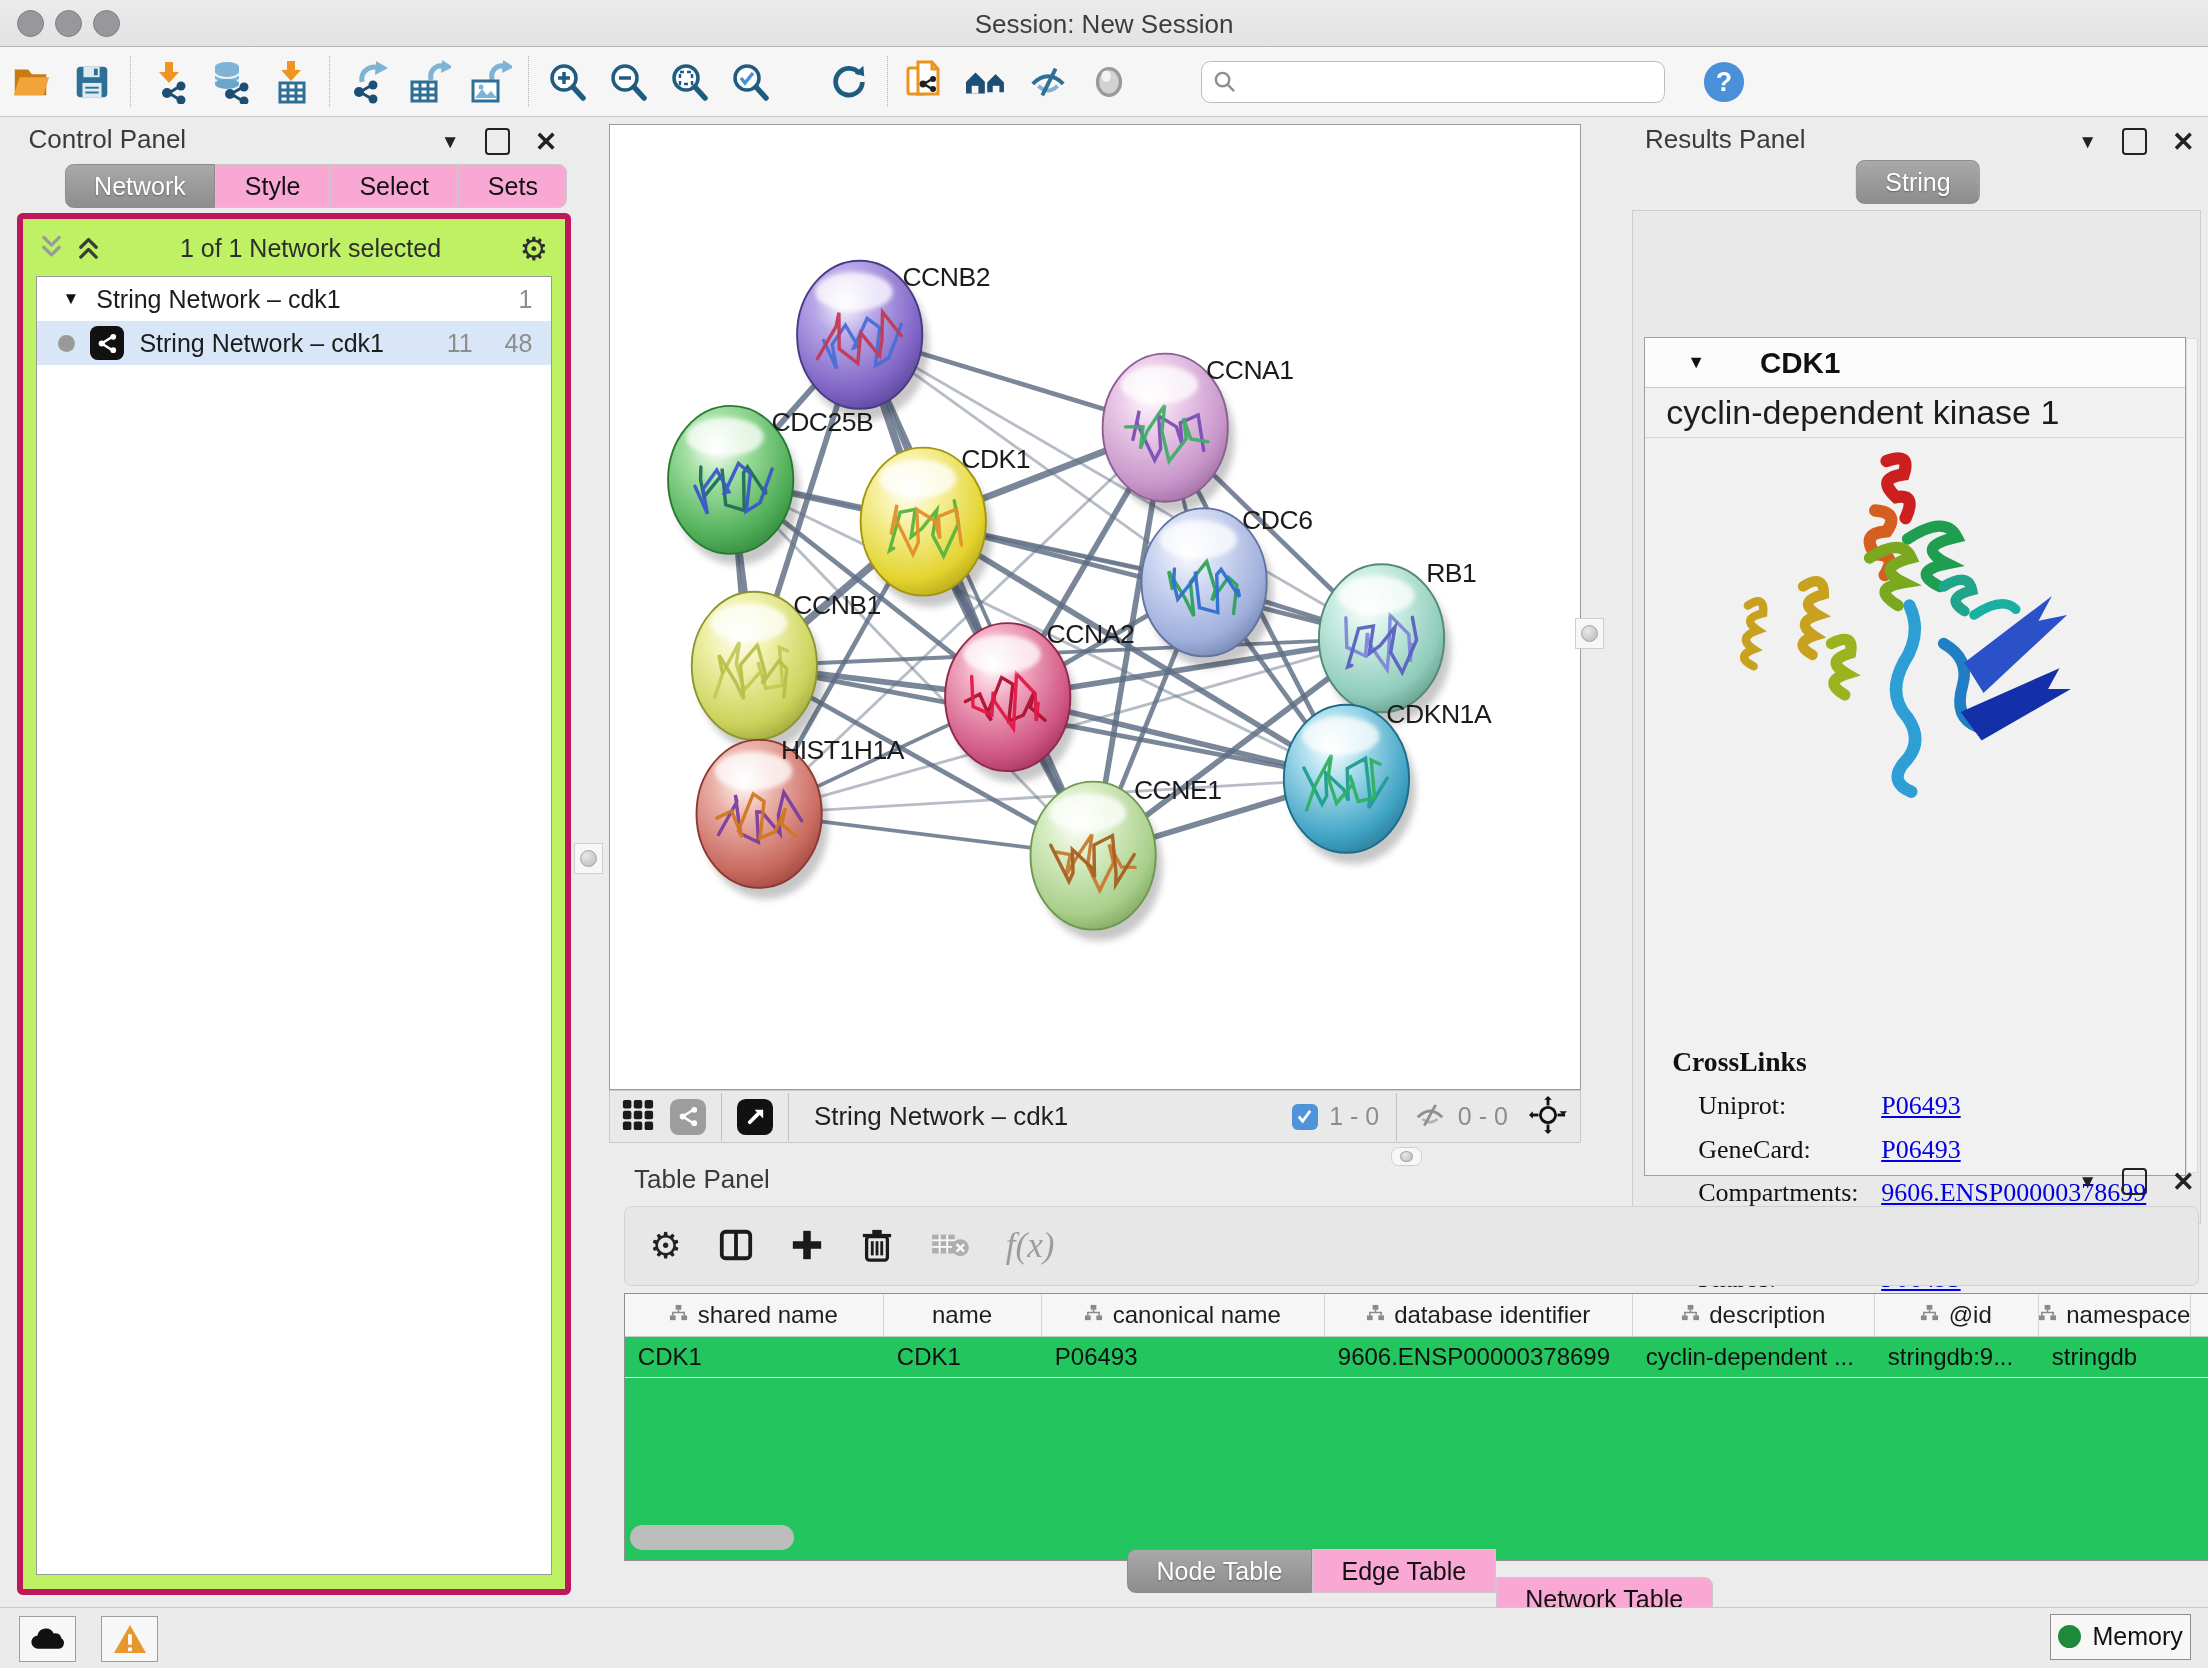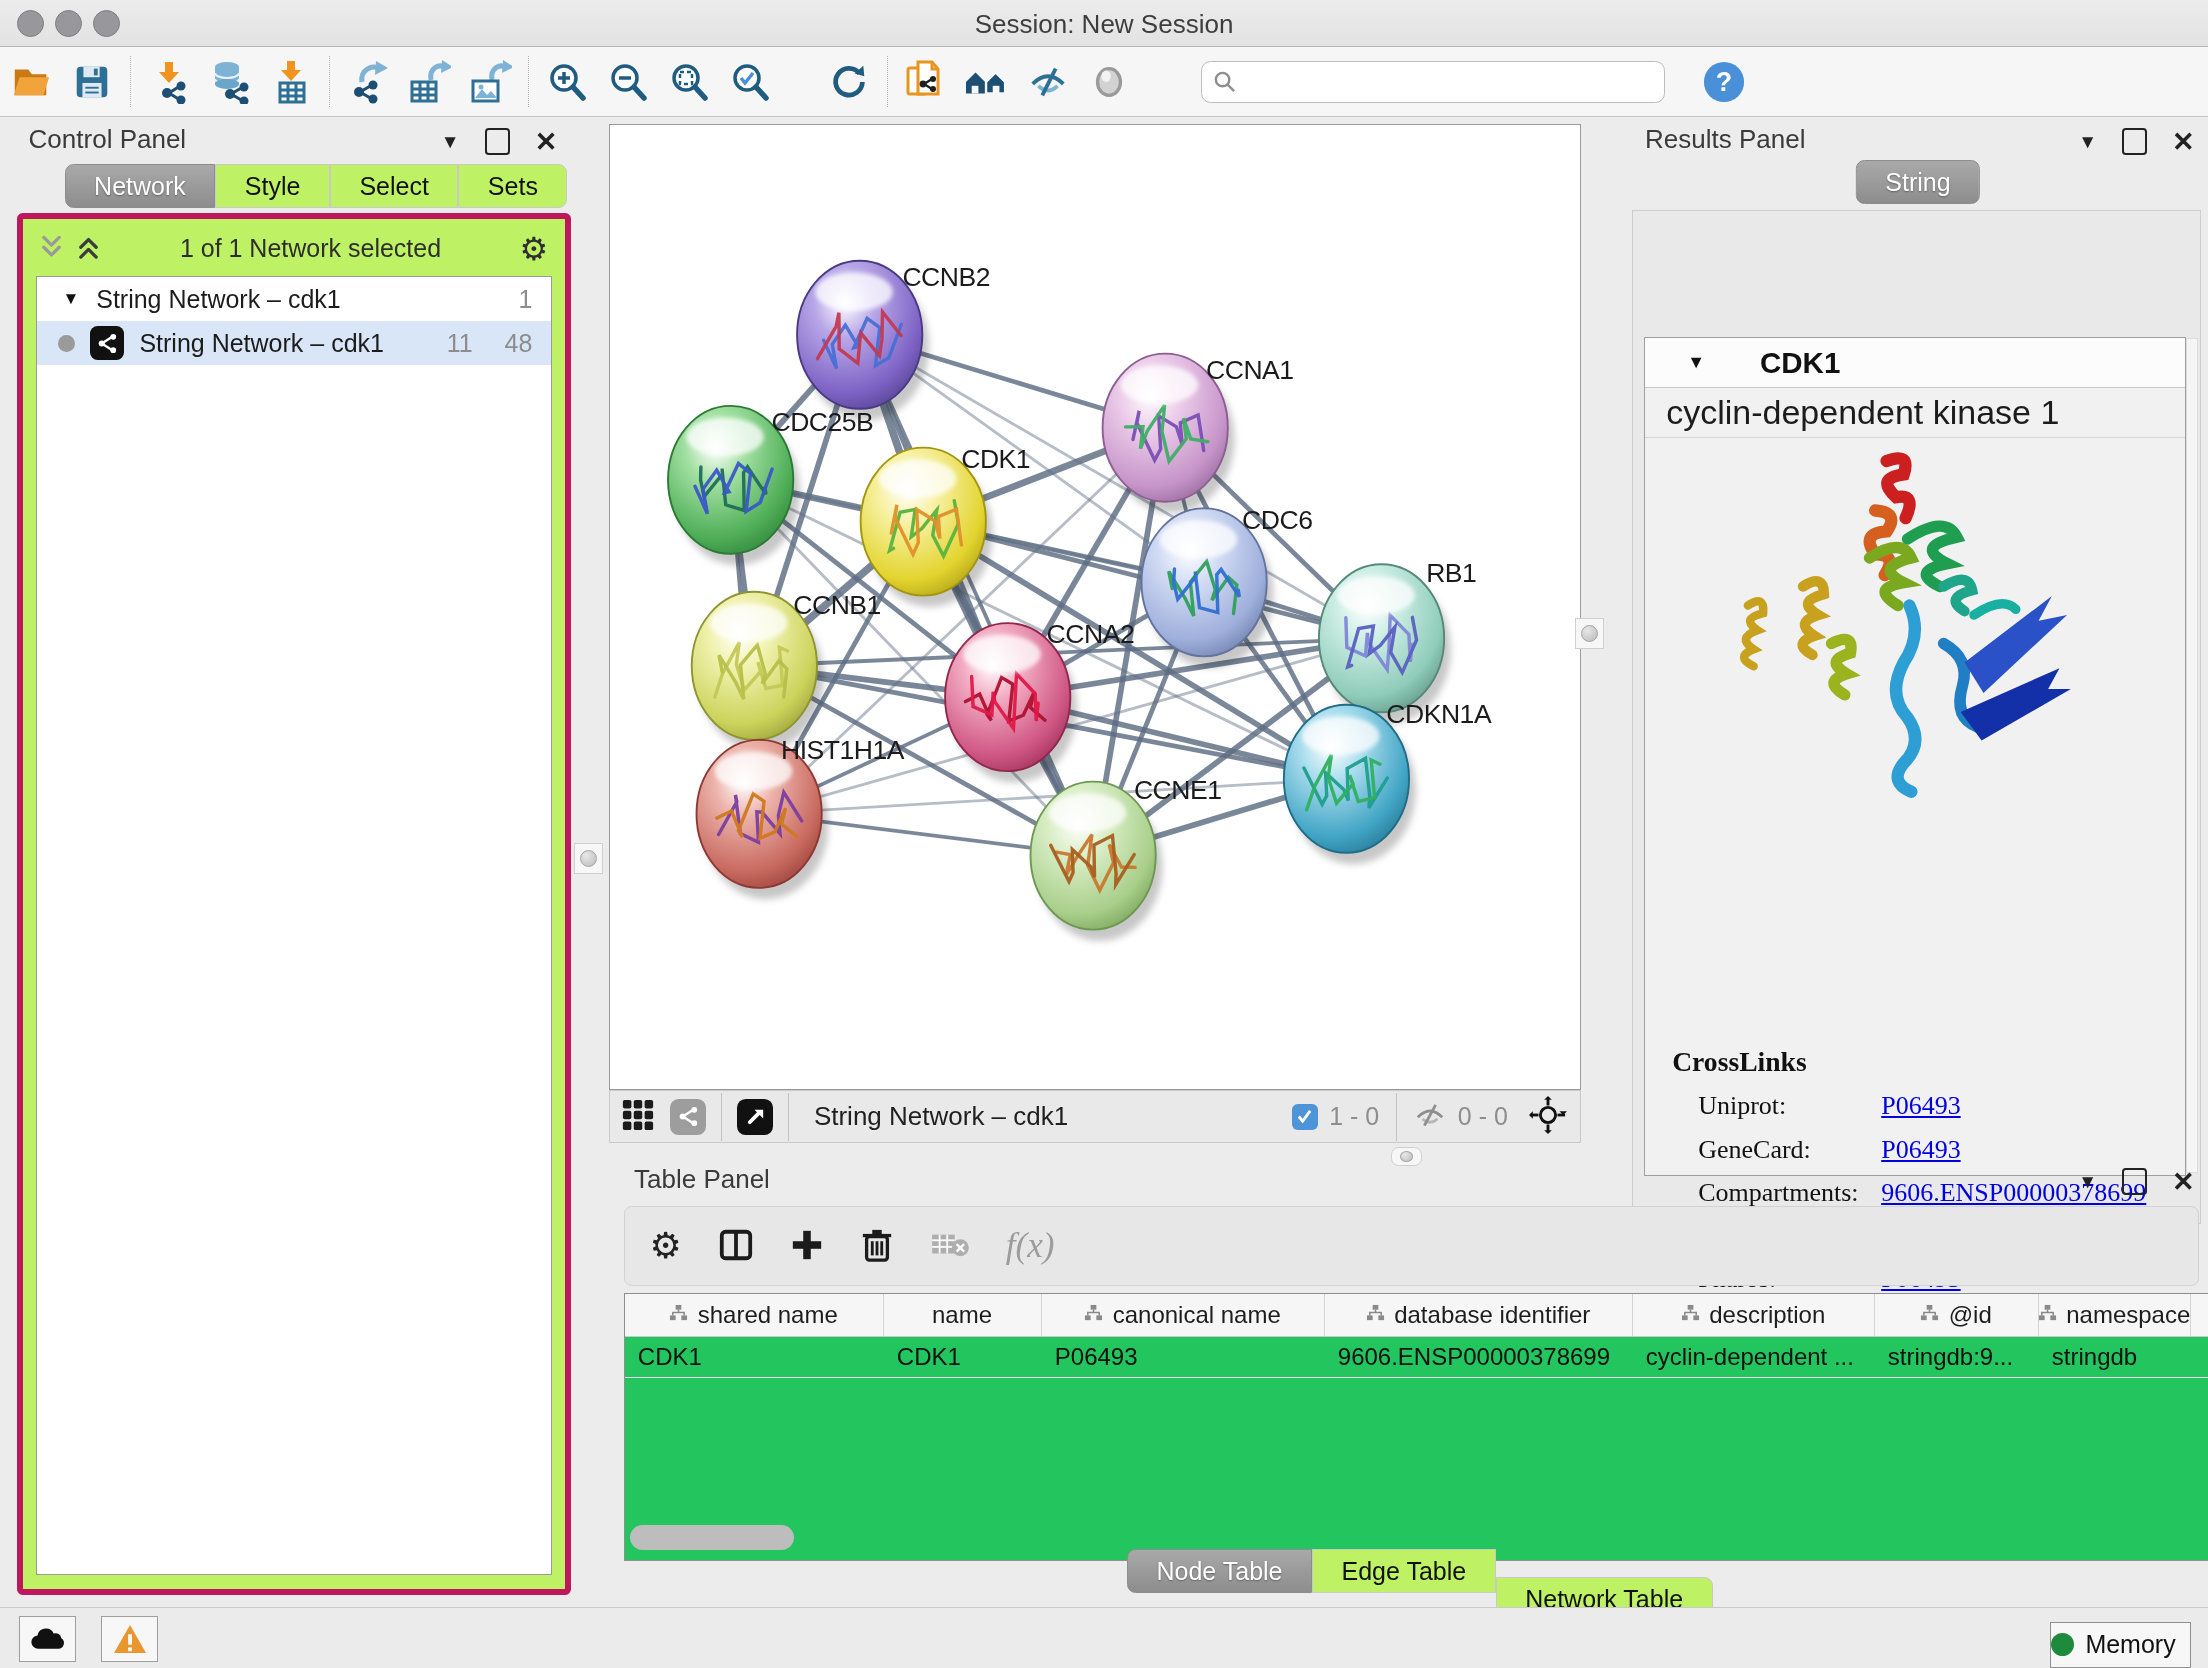--- a/index.html
+++ b/index.html
@@ -19,21 +19,21 @@
   #search-wrap{position:relative;margin-left:61px;width:464px;height:42px;flex:0 0 auto;}
   #search-input{width:100%;height:100%;box-sizing:border-box;border:1px solid #bdbdbd;border-radius:9.5px;
     padding-left:44px;font-size:24px;color:#444;background:#fff;outline:none;}
   #search-glass{position:absolute;left:11.4px;top:8.6px;}
   
   .panel-title{font-size:26px;color:#3a3a3a;}
   .panel-ctrls{position:absolute;display:flex;align-items:center;gap:25px;}
   .pc-tri{font-size:19px;color:#222;}
   .pc-box{width:21px;height:23px;border:2.9px solid #222;border-radius:3.8px;}
   .pc-x{font-size:27px;font-weight:bold;color:#222;}
-  .tabbtn{height:42px;padding:0 28.5px;border:1px solid #c9c9c9;background:#bef264;color:#111;
+  .tabbtn{height:42px;padding:0 28.5px;border:1px solid #c9c9c9;background:#f9a8d4;color:#111;
     font-size:25px;display:flex;align-items:center;justify-content:center;}
   .tabbtn.sel{background:linear-gradient(#a9a9a9,#8d8d8d);color:#fff;border-color:#8d8d8d;
     text-shadow:0 1px 1.9px rgba(0,0,0,.35);}
   
   #control-panel{left:7.6px;top:122px;width:563px;height:1482px;}
   #cp-tabs{position:absolute;left:57px;top:42px;display:flex;}
   #cp-tabs .tabbtn:first-child{border-radius:8.6px 0 0 8.6px;}
   #cp-tabs .tabbtn:last-child{border-radius:0 8.6px 8.6px 0;}
   #cp-body{position:absolute;left:9.5px;top:91px;width:542px;height:1370px;background:#bef264;
     border:6px solid #be185d;border-radius:5.7px;}
@@ -95,21 +95,21 @@
     overflow:hidden;white-space:nowrap;}
   #tp-hscroll{position:absolute;left:17px;top:363px;width:164px;height:25px;border-radius:12.4px;background:#bdbdbd;}
   #tp-tabs{position:absolute;left:514px;top:387px;display:flex;}
   #tp-tabs .tabbtn:first-child{border-radius:8.6px 0 0 8.6px;}
   #tp-tabs .tabbtn:last-child{border-radius:0 8.6px 8.6px 0;margin-top:28px;}
   
   #statusbar{left:0;top:1607px;width:2208px;height:61px;background:#ebebeb;border-top:1px solid #c9c9c9;}
   .sb-btn{position:absolute;top:7.6px;width:55px;height:44px;background:#f7f7f7;border:1px solid #9e9e9e;
     display:flex;align-items:center;justify-content:center;}
   #memory-btn{position:absolute;right:17px;top:5.7px;width:139px;height:44px;background:#f7f7f7;
-    border:1px solid #8f8f8f;display:flex;align-items:center;justify-content:flex-start;gap:11.4px;font-size:25px;color:#111;margin-top:8px;}
+    border:1px solid #8f8f8f;display:flex;align-items:center;justify-content:center;gap:11.4px;font-size:25px;color:#111;}
   #memory-dot{width:23px;height:23px;border-radius:50%;background:#1e8a3c;}
   .chev{stroke-linecap:round;stroke-linejoin:round;fill:none;}
 </style>
 </head>
 <body>
 
 <div class="abs" id="titlebar">
   <span class="tl" style="left:17px"></span>
   <span class="tl" style="left:55px"></span>
   <span class="tl" style="left:93px"></span>

